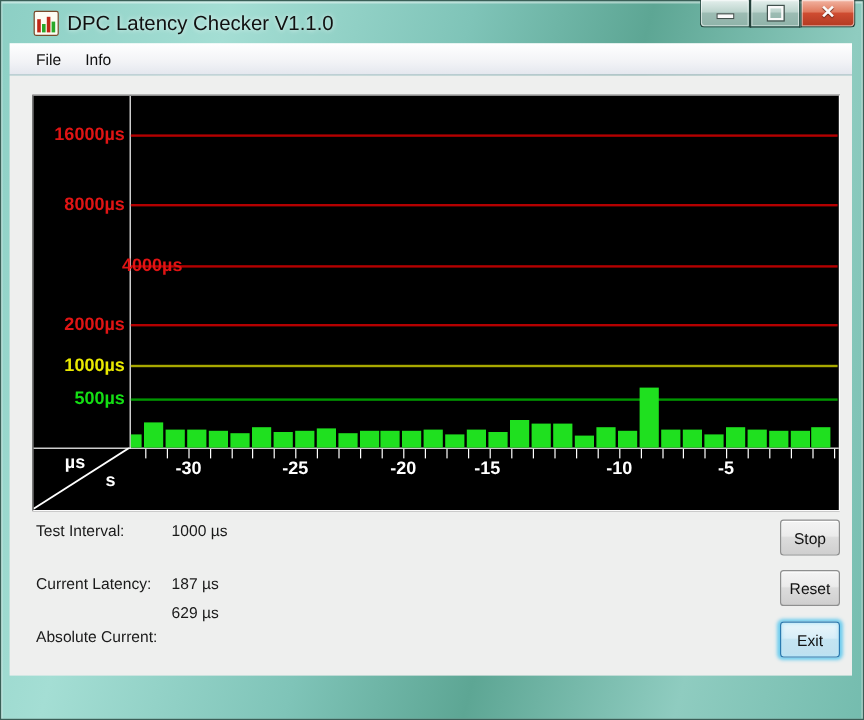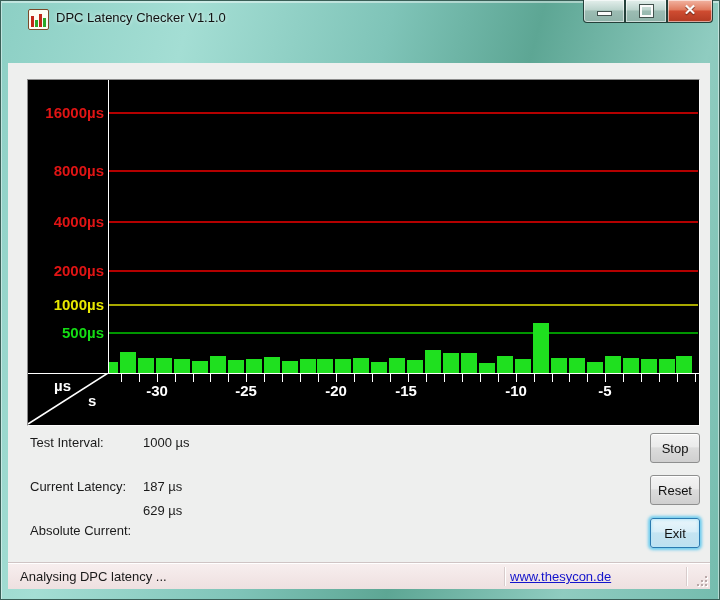--- a/index.html
+++ b/index.html
@@ -4,21 +4,21 @@
 <style>
   html,body{margin:0;padding:0;background:#c9c9c9;font-family:"Liberation Sans",sans-serif;}
   .window{position:relative;width:720px;height:600px;overflow:hidden;
     background:linear-gradient(105deg,#8ccfc4 0%,#a4ded4 22%,#7fc4b8 45%,#5da694 62%,#8fccc0 82%,#74bcae 100%);
     box-shadow:inset 0 0 0 1px #3a5f57, inset 0 1px 0 2px rgba(255,255,255,.45);}
   
   .titlebar{position:absolute;left:0;top:0;width:720px;height:36px;}
   .app-icon{position:absolute;left:28px;top:9px;width:19px;height:19px;background:#fdfdf4;
     border:1px solid #7a4a2a;border-radius:2px;}
   .app-icon i{position:absolute;bottom:2px;width:3px;}
-  .title-text{position:absolute;left:56px;top:10px;font-size:13px;color:#111;text-shadow:0 0 4px rgba(255,255,255,.8);}
+  .title-text{position:absolute;left:56px;top:10px;font-size:17px;color:#111;text-shadow:0 0 4px rgba(255,255,255,.8);}
   .winbtns{position:absolute;right:7px;top:0;display:flex;}
   .winbtn{width:40px;height:22px;border:1px solid #24403a;border-top:none;position:relative;
     background:linear-gradient(#e4efec 0%,#bcd4cd 45%,#9cbcb3 50%,#8fb3a9 100%);
     box-shadow:inset 0 0 0 1px rgba(255,255,255,.55);}
   .winbtn.min{border-radius:0 0 0 4px;}
   .winbtn.close{width:44px;border-radius:0 0 4px 0;
     background:linear-gradient(#f2b4a2 0%,#e07a5e 45%,#cf4c31 50%,#b23a22 100%);}
   .glyph-min{position:absolute;left:13px;bottom:6px;width:13px;height:3px;background:#fafafa;border:1px solid #41514d;}
   .glyph-max{position:absolute;left:14px;top:5px;width:9px;height:8px;border:2px solid #fafafa;outline:1px solid #41514d;}
   .glyph-close{position:absolute;width:100%;top:1px;text-align:center;font-size:15px;font-weight:bold;color:#fbfbfb;
@@ -84,38 +84,42 @@
       </div>
       <div class="winbtn">
         <div class="glyph-max"></div>
       </div>
       <div class="winbtn close">
         <div class="glyph-close">✕</div>
       </div>
     </div>
   </div>
 
+  <div class="menubar">
+    <div class="menu-item">File</div>
+    <div class="menu-item">Info</div>
+  </div>
 
   <div class="client">
 
     <div class="chart" id="chart">
       <div class="vline"></div>
       <div class="hline"></div>
       <svg class="corner-svg" width="80" height="52">
         <line x1="0" y1="51" x2="80" y2="0" stroke="#ffffff" stroke-width="1.5"></line>
       </svg>
       <div class="unit unit-y">µs</div>
       <div class="unit unit-x">s</div>
       <div id="plot">
           <div class="thr-line" style="left: 81px; top: 32px; background: rgb(180, 0, 0);"></div>
           <div class="thr-label" style="top: 24px; color: rgb(224, 20, 20);">16000µs</div>
           <div class="thr-line" style="left: 81px; top: 90px; background: rgb(180, 0, 0);"></div>
           <div class="thr-label" style="top: 82px; color: rgb(224, 20, 20);">8000µs</div>
           <div class="thr-line" style="left: 81px; top: 141px; background: rgb(180, 0, 0);"></div>
-          <div class="thr-label" style="top: 133px; color: rgb(224, 20, 20);">4000µs</div>
+          <div class="thr-label" style="top: 133px; color: rgb(224, 20, 20); padding-left: 48px;">4000µs</div>
           <div class="thr-line" style="left: 81px; top: 190px; background: rgb(180, 0, 0);"></div>
           <div class="thr-label" style="top: 182px; color: rgb(224, 20, 20);">2000µs</div>
           <div class="thr-line" style="left: 81px; top: 224px; background: rgb(168, 168, 0);"></div>
           <div class="thr-label" style="top: 216px; color: rgb(232, 232, 0);">1000µs</div>
           <div class="thr-line" style="left: 81px; top: 252px; background: rgb(0, 150, 0);"></div>
           <div class="thr-label" style="top: 244px; color: rgb(20, 221, 20);">500µs</div>
           <div class="bar" style="left: 81px; top: 282px; width: 9px; height: 11px; background: rgb(31, 224, 31);"></div>
           <div class="bar" style="left: 92px; top: 272px; width: 16px; height: 21px; background: rgb(31, 224, 31);"></div>
           <div class="bar" style="left: 110px; top: 278px; width: 16px; height: 15px; background: rgb(31, 224, 31);"></div>
           <div class="bar" style="left: 128px; top: 278px; width: 16px; height: 15px; background: rgb(31, 224, 31);"></div>
@@ -196,27 +200,13 @@
     <div class="stat-value" style="top:416px;">187 µs</div>
     <div class="stat-label" style="top:460px;">Absolute Current:</div>
     <div class="stat-value" style="top:440px;">629 µs</div>
 
 
     <div class="btn" style="top:370px;">Stop</div>
     <div class="btn" style="top:412px;">Reset</div>
     <div class="btn default" style="top:455px;text-align:right;">Exit</div>
   </div>
 
-  <div class="statusbar">
-    <div class="status-text">Analysing DPC latency ...</div>
-    <div class="status-sep" style="left:496px;"></div>
-    <a class="status-link" href="#">www.thesycon.de</a>
-    <div class="status-sep" style="left:678px;"></div>
-    <div class="grip">
-      <i style="right:0;bottom:8px;"></i>
-      <i style="right:0;bottom:4px;"></i>
-        <i style="right:4px;bottom:4px;"></i>
-      <i style="right:0;bottom:0;"></i>
-        <i style="right:4px;bottom:0;"></i>
-        <i style="right:8px;bottom:0;"></i>
-    </div>
-  </div>
 </div>
 
 </body></html>

